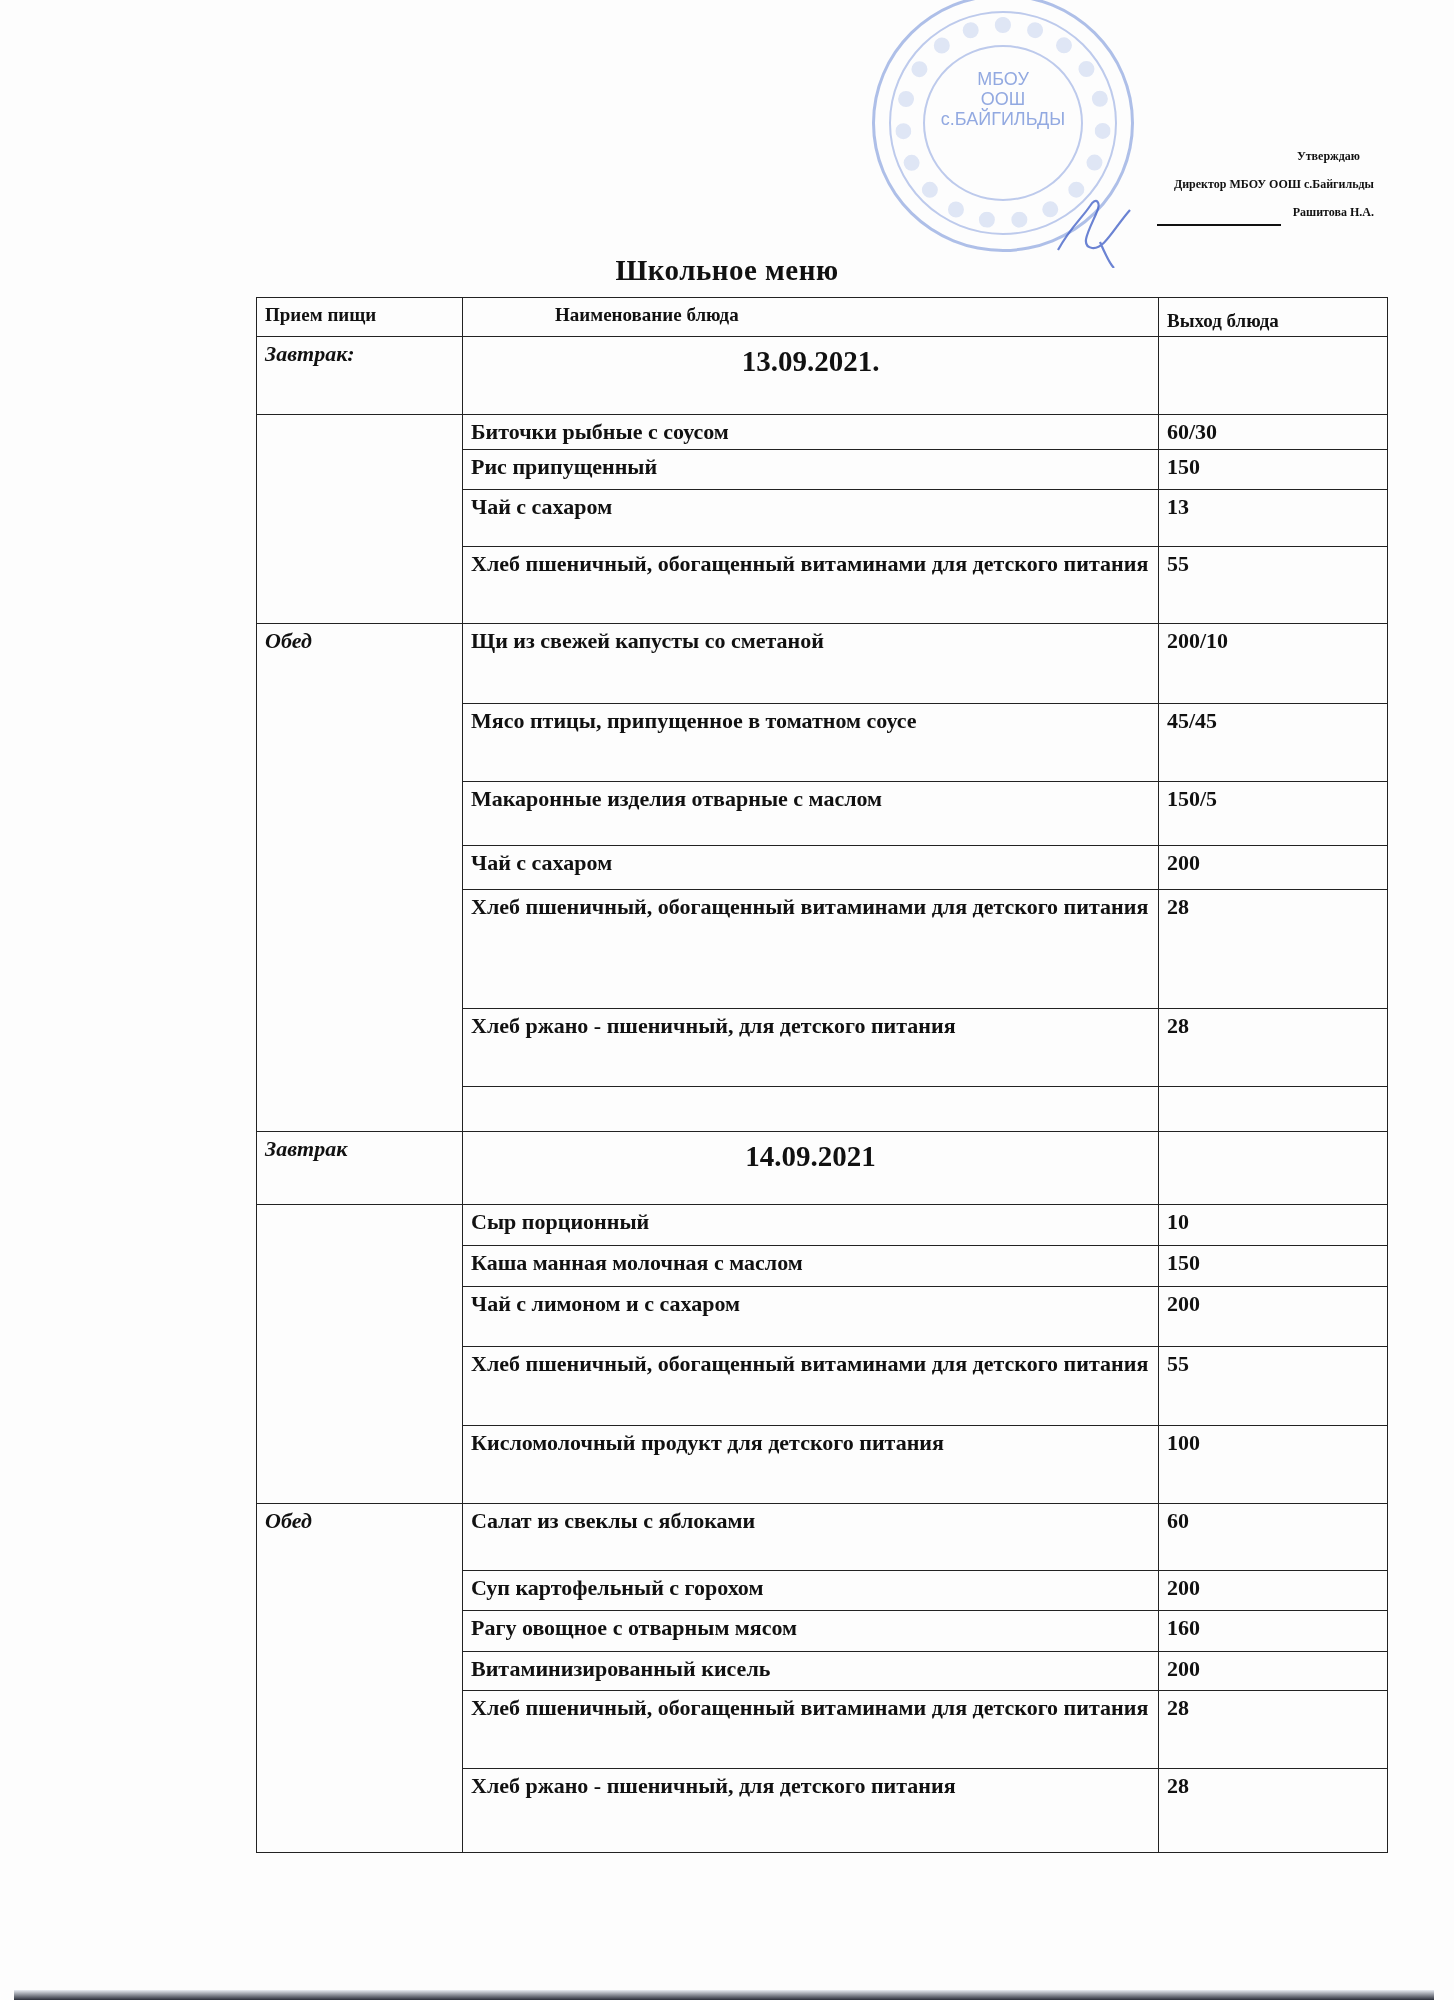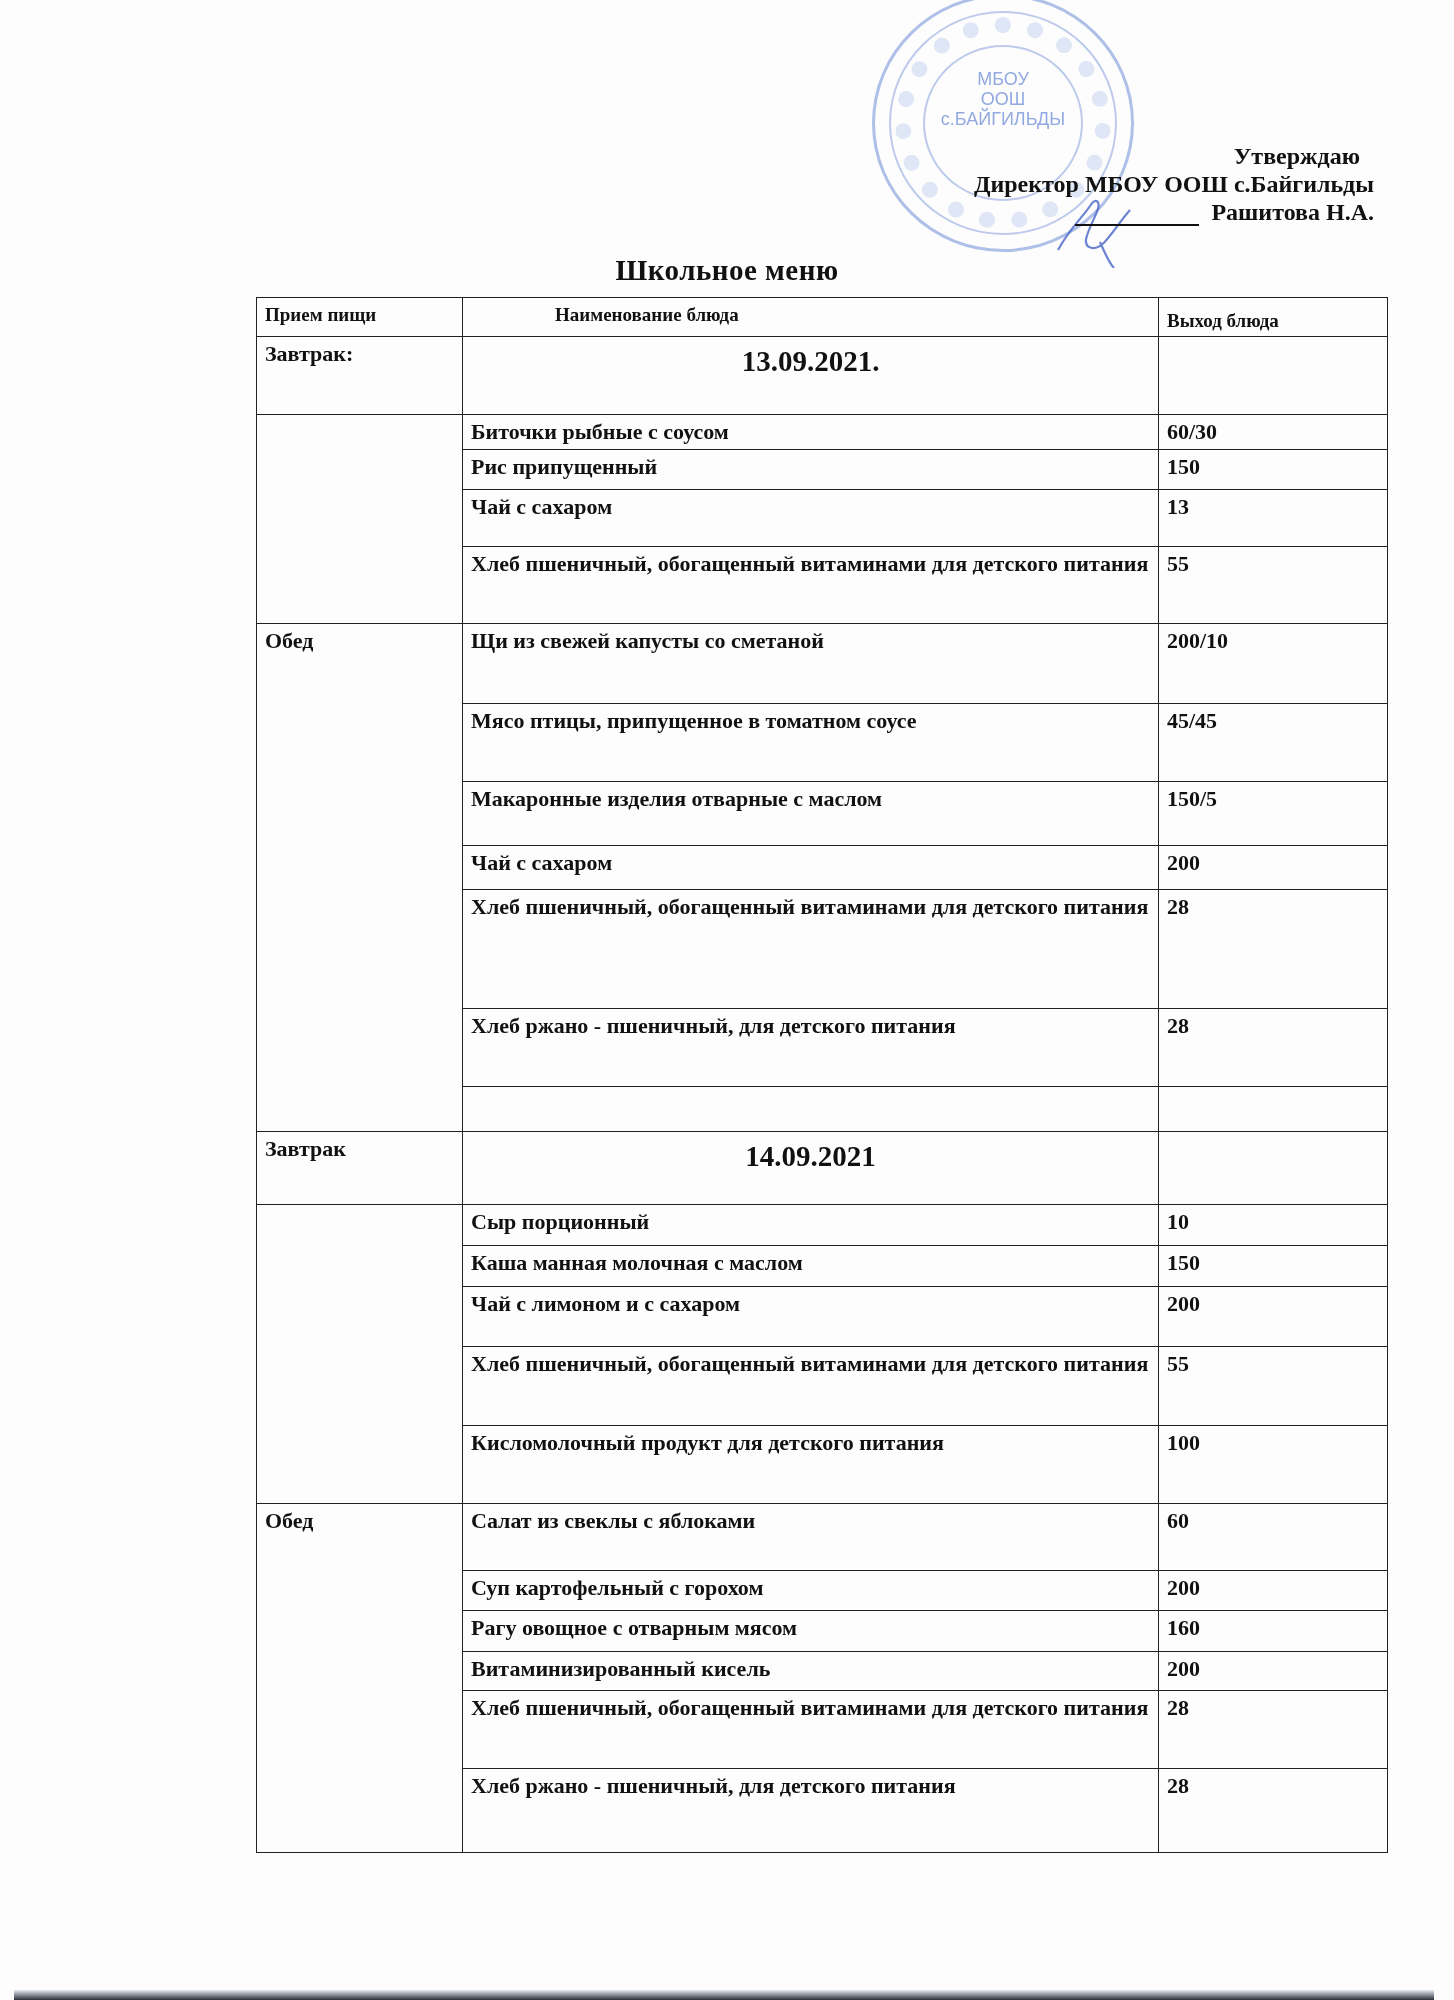--- a/index.html
+++ b/index.html
@@ -28,21 +28,21 @@
     border-radius: 50%;
     border: 16px dotted rgba(120,150,220,0.22);
   }
   .stamp .center {
     position: absolute; left: 0; right: 0; top: 72px; text-align: center;
     font-family: "Liberation Sans", "DejaVu Sans", sans-serif;
     color: rgba(110,140,215,0.75); font-size: 18px; line-height: 20px;
   }
   .approve {
     position: absolute; right: 80px; top: 142px; text-align: right;
-    font-weight: bold; font-size: 24px; line-height: 28px;
+    font-weight: bold; font-size: 12px; line-height: 28px;
   }
   .approve .line1 { padding-right: 14px; }
   .approve .line3 { display: flex; justify-content: flex-end; align-items: flex-end; gap: 12px; }
   .approve .sigline { display: inline-block; width: 124px; border-bottom: 2px solid #111; height: 20px; }
   .signature {
     position: absolute; left: 1040px; top: 188px; width: 120px; height: 80px;
   }
   .title {
     position: absolute; left: 0; right: 0; top: 254px; text-align: center;
     font-weight: bold; font-size: 29px; letter-spacing: 0.5px; font-family: Liberation Serif, serif;
@@ -54,21 +54,21 @@
   table.menu td, table.menu th {
     border: 1.5px solid #222; vertical-align: top; padding: 2px 8px 0 8px;
     font-weight: bold; font-size: 22px; line-height: 29px; text-align: left;
   }
   table.menu th { font-size: 19px; line-height: 30px; padding-top: 2px; }
   table.menu th.c2 { padding-left: 92px; }
   table.menu th.c3 { padding-top: 8px; font-size: 19px; }
   table.menu col.c1 { width: 206px; }
   table.menu col.c2 { width: 696px; }
   table.menu col.c3 { width: 229px; }
-  td.meal { font-size: 22px; }
+  td.meal { font-size: 22px; font-style: italic; }
   td.meal-bottom { vertical-align: bottom; padding-bottom: 6px; }
   td.date { text-align: center !important; font-size: 29px !important; padding-top: 10px !important; }
   .footer-line {
     position: absolute; left: 14px; right: 20px; top: 1990px; height: 10px;
     background: linear-gradient(#e8ecf3, #2a2e3a);
   }
 </style>
 </head>
 <body>
 

